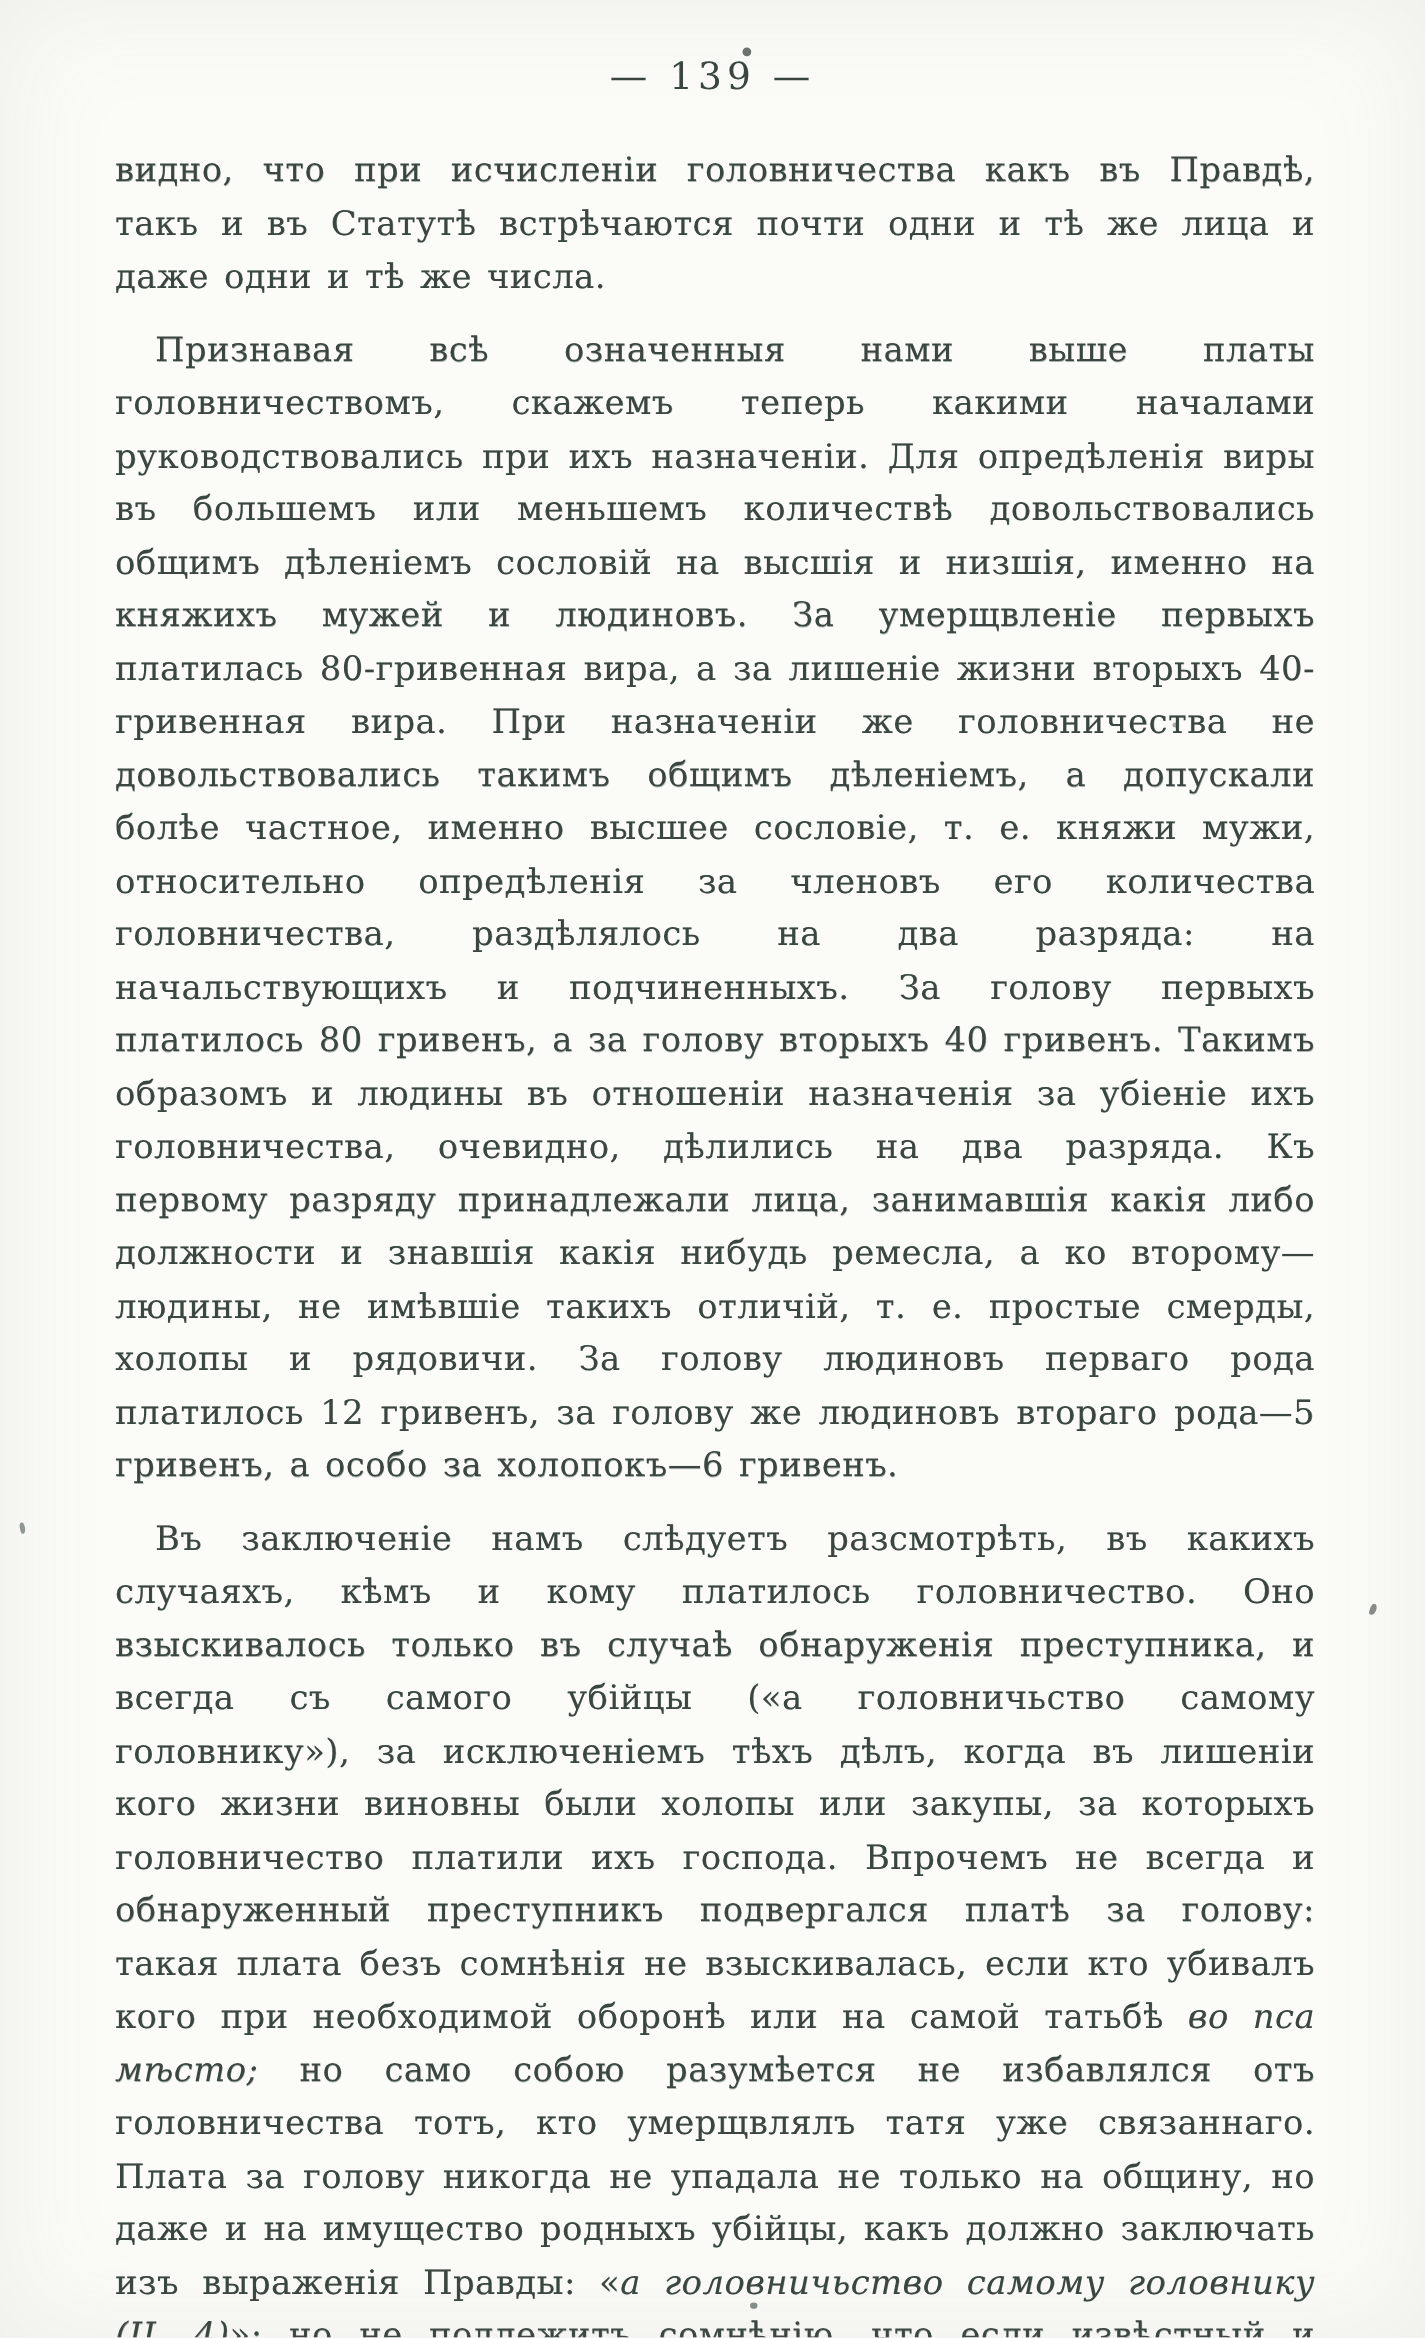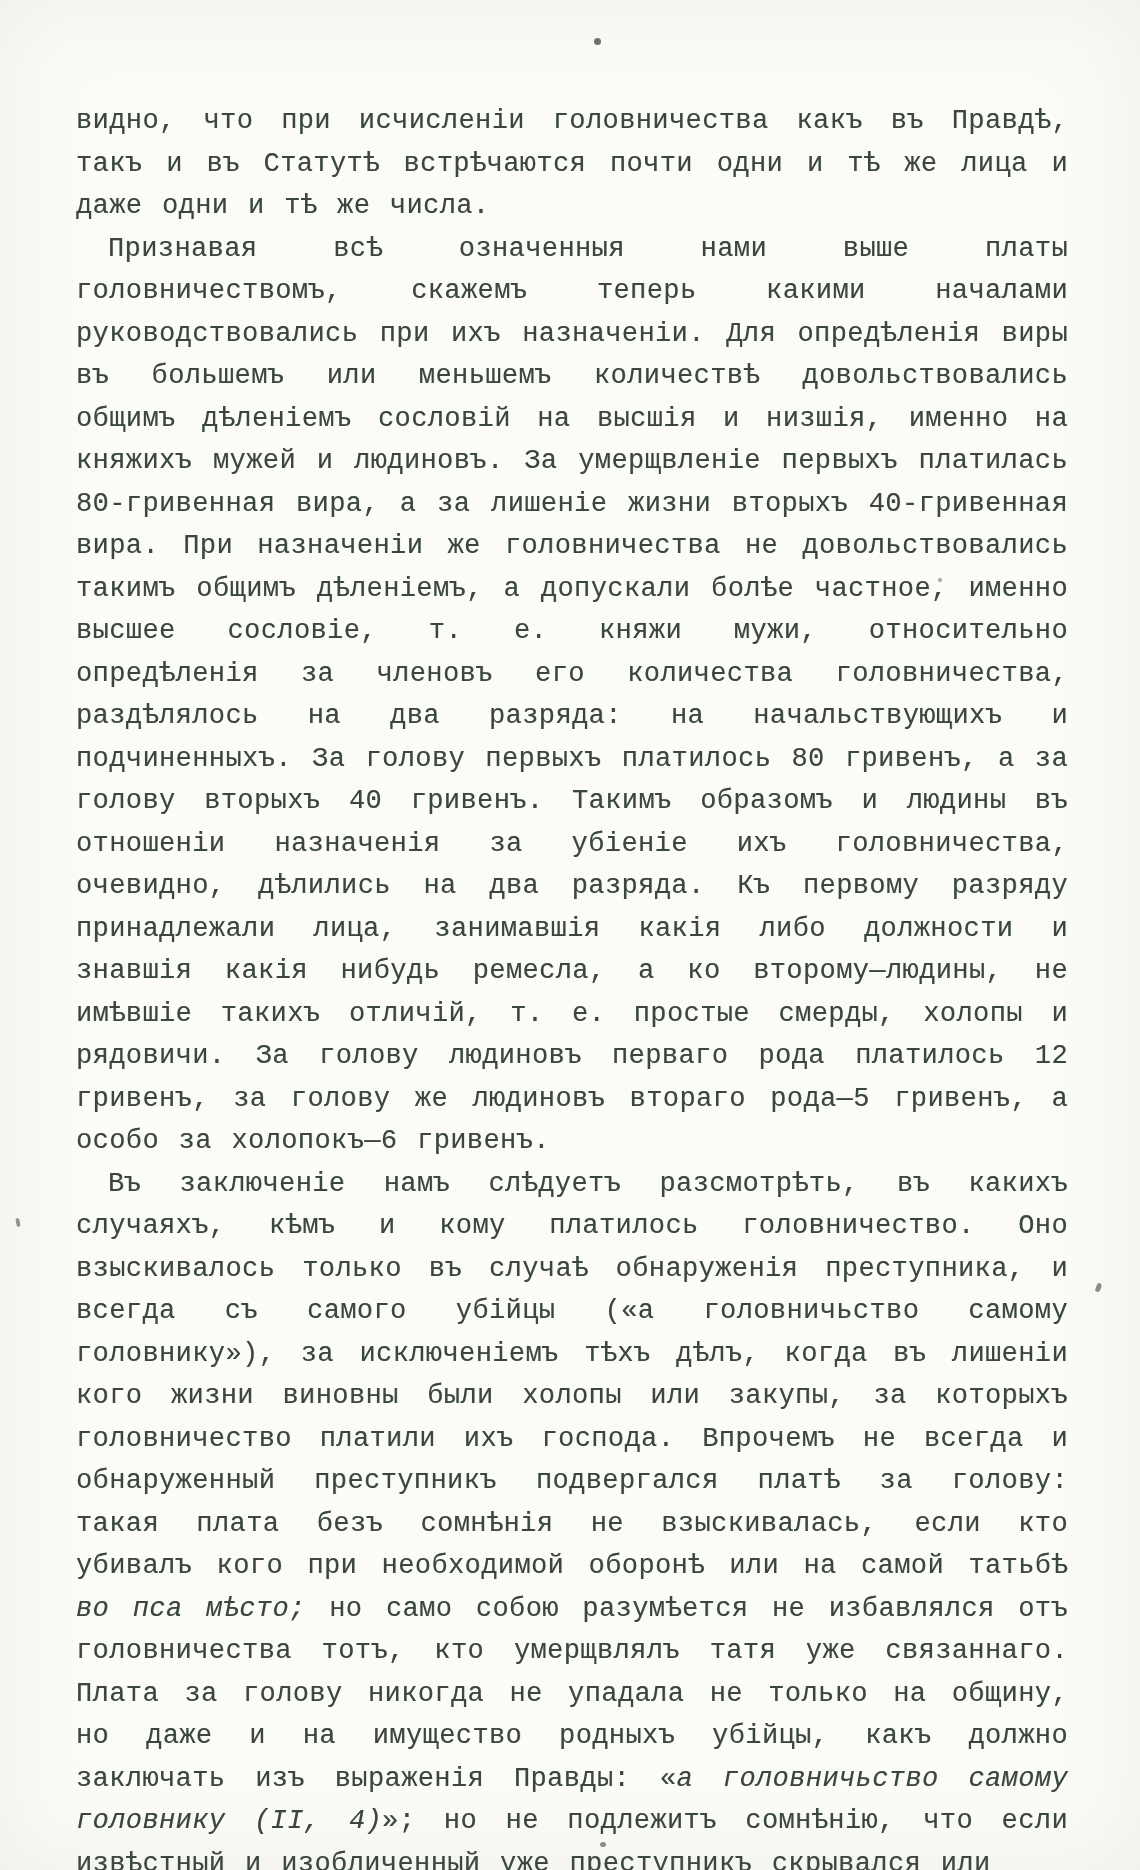--- a/index.html
+++ b/index.html
@@ -43,21 +43,21 @@
     top: 100px;
     left: 76px;
     width: 992px;
     font-size: 27px;
     line-height: 42.5px;
     text-align: justify;
     letter-spacing: 0.4px;
     word-spacing: 3px;
     text-shadow: 0.3px 0.3px 0.5px rgba(44,60,54,0.38);
   }
-  .para { margin: 0; font-family: Liberation Mono, monospace; }
+  .para { margin: 16px; }
   .para.indent { text-indent: 32px; }
   .italic { font-style: italic; }
 
   
   .speck {
     position: absolute;
     background: var(--ink);
     border-radius: 50%;
     opacity: 0.75;
   }
@@ -65,20 +65,21 @@
   .speck.s2 { left: 1096px; top: 1283px; width: 5px; height: 9px; border-radius: 60% 60% 70% 30%; transform: rotate(18deg); opacity: 0.6; }
   .speck.s3 { left: 16px;  top: 1218px; width: 4px;  height: 9px; border-radius: 50% 50% 60% 40%; transform: rotate(-12deg); opacity: 0.55; }
   .speck.s4 { left: 600px; top: 1842px; width: 6px;  height: 5px; opacity: 0.6; }
   .speck.s5 { left: 938px; top: 578px;  width: 4px;  height: 4px; opacity: 0.45; }
 </style>
 </head>
 <body>
 
 <div class="scan">
 
+  <div class="page-number">— 139 —</div>
 
   <div class="text-block">
     <p class="para"><span>видно, что при исчисленіи головничества какъ въ Правдѣ, такъ и въ Статутѣ встрѣчаются почти одни и тѣ же лица и даже одни и тѣ же числа.</span></p>
     <p class="para indent"><span>Признавая всѣ означенныя нами выше платы головничествомъ, скажемъ теперь какими началами руководствовались при ихъ назначеніи. Для опредѣленія виры въ большемъ или меньшемъ количествѣ довольствовались общимъ дѣленіемъ сословій на высшія и низшія, именно на княжихъ мужей и людиновъ. За умерщвленіе первыхъ платилась 80-гривенная вира, а за лишеніе жизни вторыхъ 40-гривенная вира. При назначеніи же головничества не довольствовались такимъ общимъ дѣленіемъ, а допускали болѣе частное, именно высшее сословіе, т. е. княжи мужи, относительно опредѣленія за членовъ его количества головничества, раздѣлялось на два разряда: на начальствующихъ и подчиненныхъ. За голову первыхъ платилось 80 гривенъ, а за голову вторыхъ 40 гривенъ. Такимъ образомъ и людины въ отношеніи назначенія за убіеніе ихъ головничества, очевидно, дѣлились на два разряда. Къ первому разряду принадлежали лица, занимавшія какія либо должности и знавшія какія нибудь ремесла, а ко второму—людины, не имѣвшіе такихъ отличій, т. е. простые смерды, холопы и рядовичи. За голову людиновъ перваго рода платилось 12 гривенъ, за голову же людиновъ втораго рода—5 гривенъ, а особо за холопокъ—6 гривенъ.</span></p>
     <p class="para indent"><span>Въ заключеніе намъ слѣдуетъ разсмотрѣть, въ какихъ случаяхъ, кѣмъ и кому платилось головничество. Оно взыскивалось только въ случаѣ обнаруженія преступника, и всегда съ самого убійцы («а головничьство самому головнику»), за исключеніемъ тѣхъ дѣлъ, когда въ лишеніи кого жизни виновны были холопы или закупы, за которыхъ головничество платили ихъ господа. Впрочемъ не всегда и обнаруженный преступникъ подвергался платѣ за голову: такая плата безъ сомнѣнія не взыскивалась, если кто убивалъ кого при необходимой оборонѣ или на самой татьбѣ </span><span class="italic">во пса мѣсто;</span><span> но само собою разумѣется не избавлялся отъ головничества тотъ, кто умерщвлялъ татя уже связаннаго. Плата за голову никогда не упадала не только на общину, но даже и на имущество родныхъ убійцы, какъ должно заключать изъ выраженія Правды: «</span><span class="italic">а головничьство самому головнику (II, 4)</span><span>»; но не подлежитъ сомнѣнію, что если извѣстный и изобличенный уже преступникъ скрывался или</span></p>
   </div>
 
   <span class="speck s1"></span>
   <span class="speck s2"></span>
   <span class="speck s3"></span>

